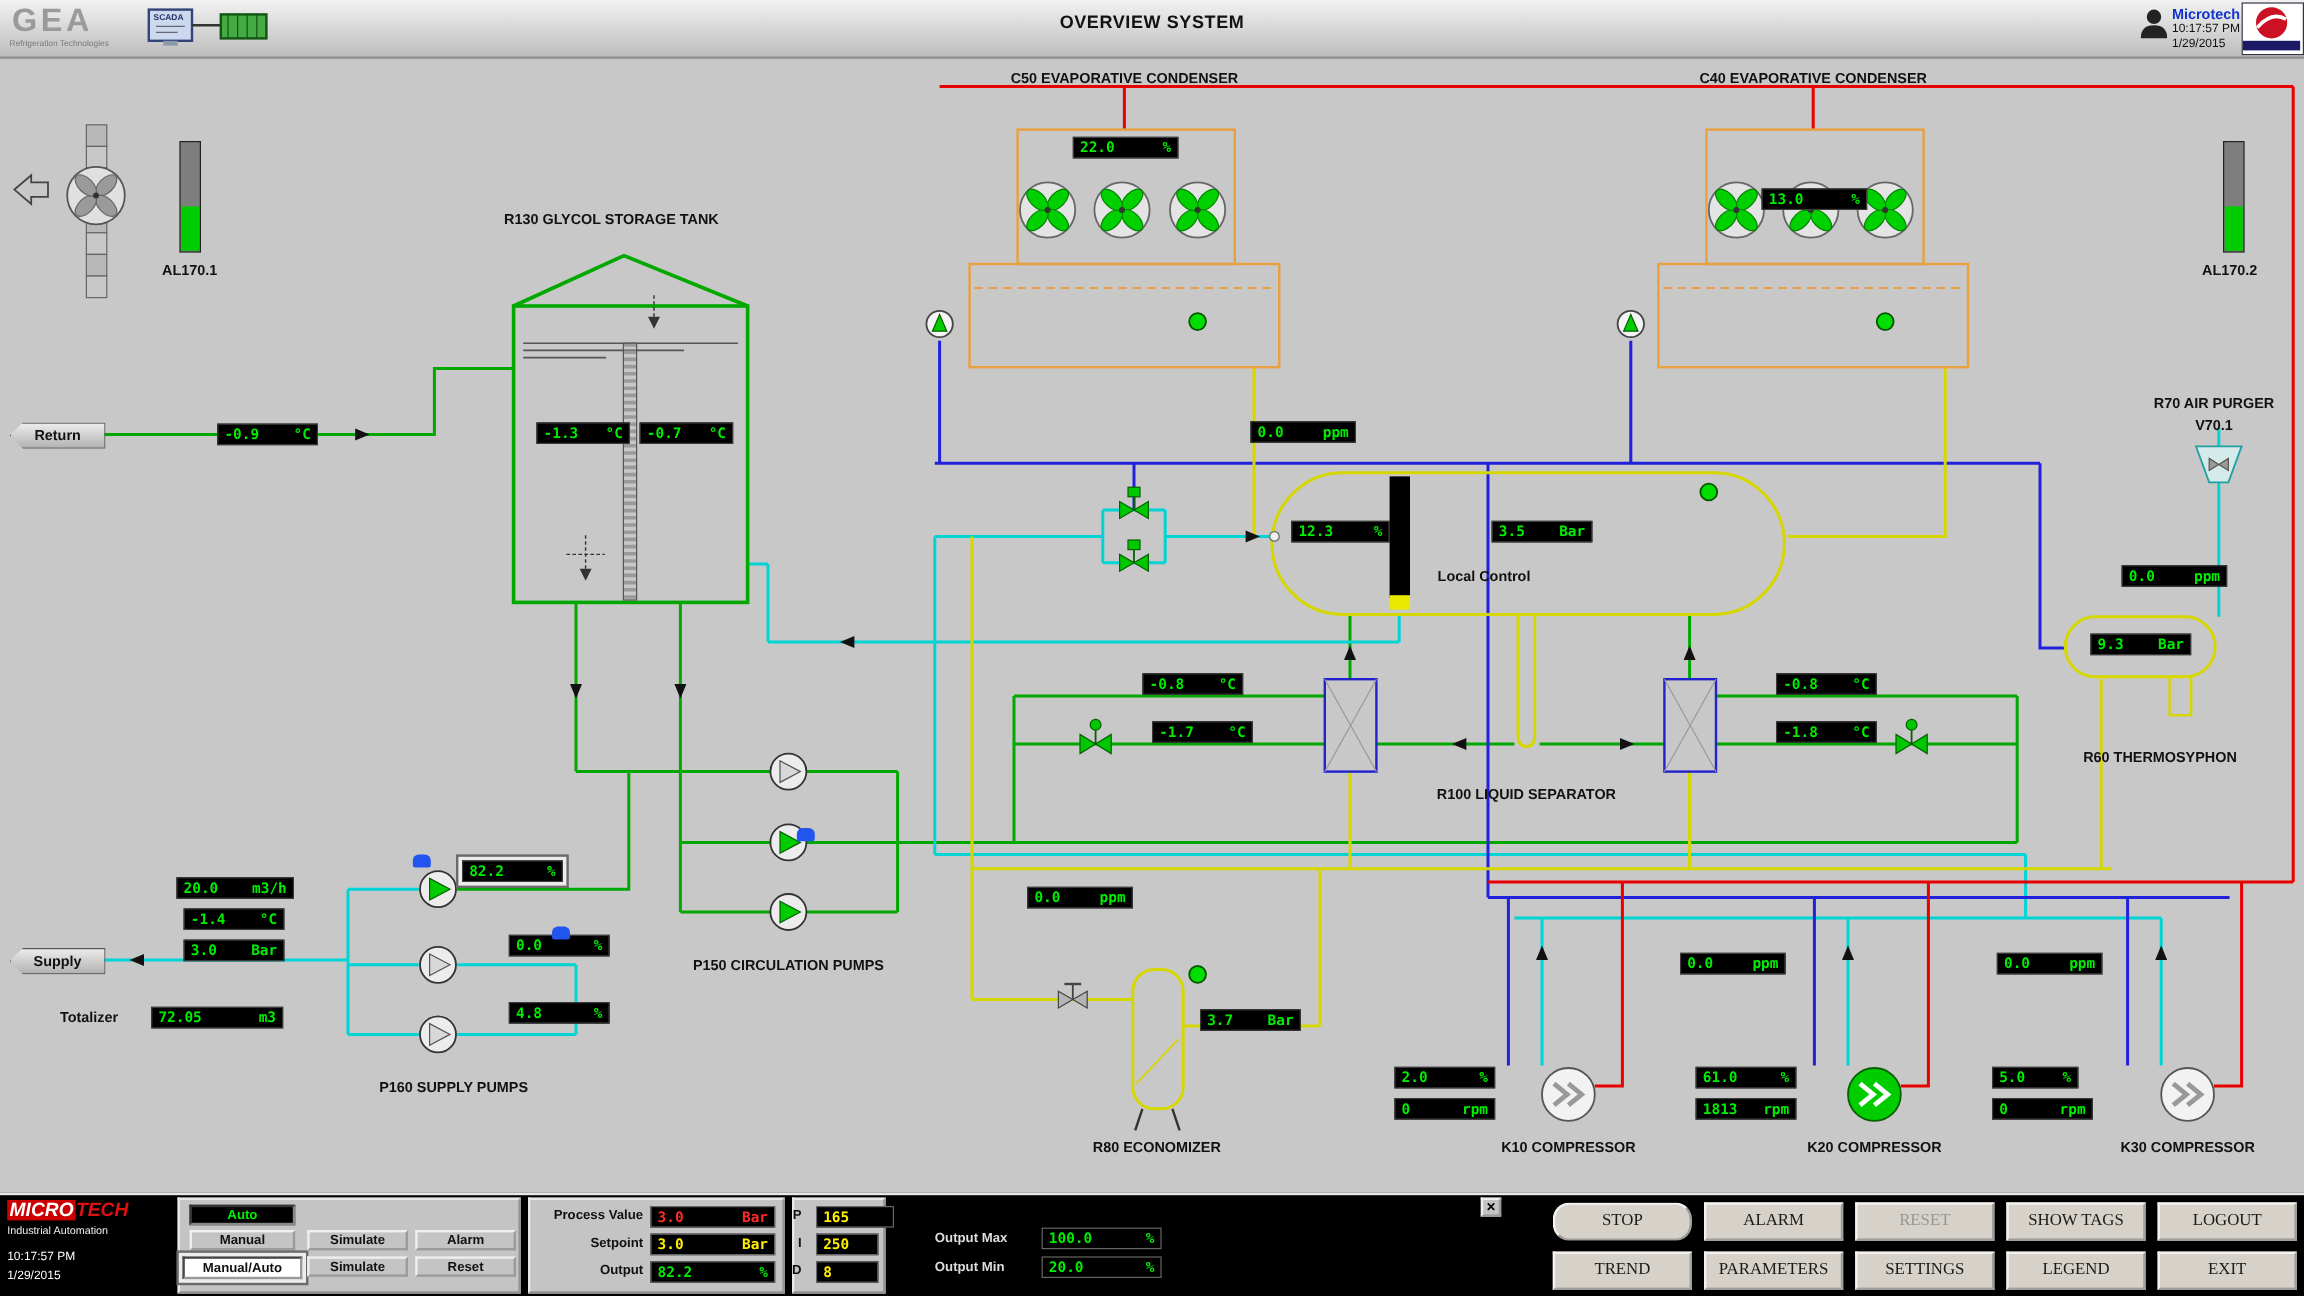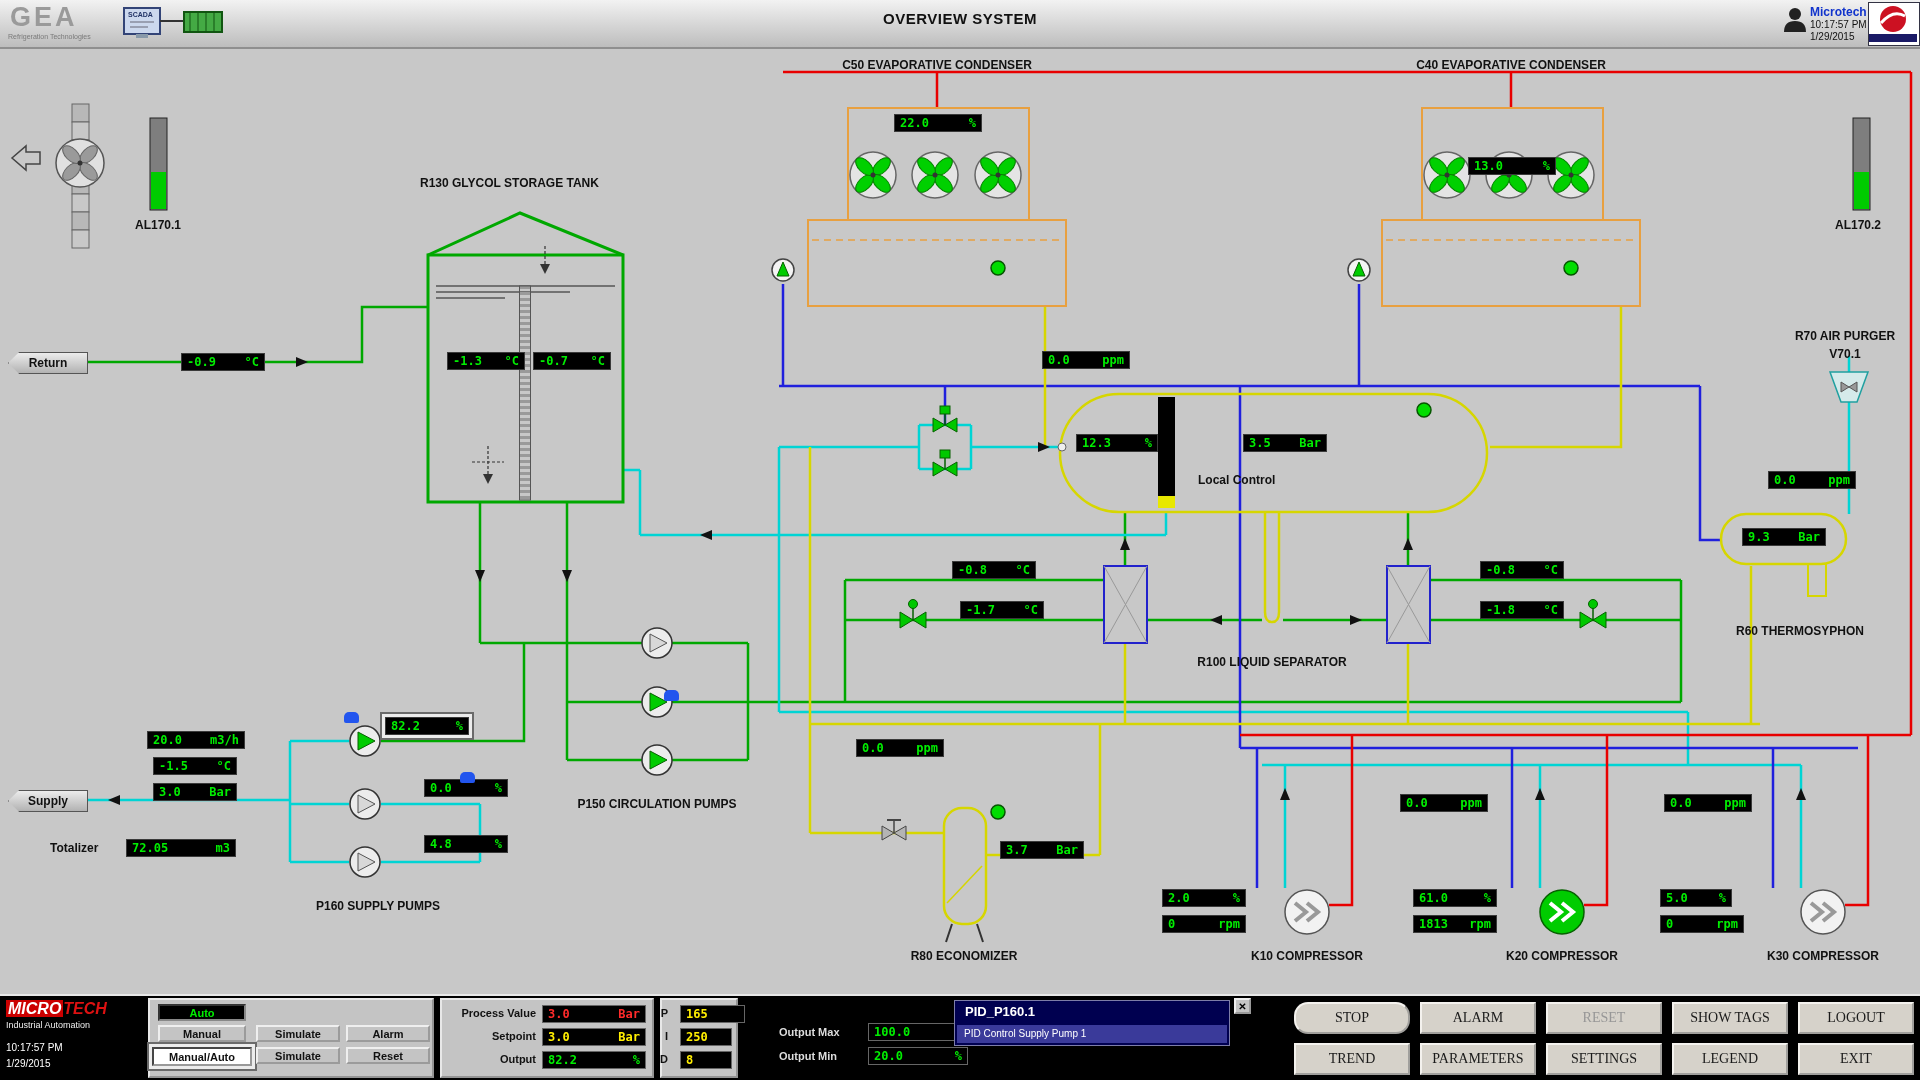--- a/index.html
+++ b/index.html
@@ -367,21 +367,21 @@
     </div>
   <div class="disp" style="left:1480px;top:601px;width:84px;">
       <span>-1.8</span>
       <span class="u">°C</span>
     </div>
   <div class="disp" style="left:147px;top:731px;width:98px;">
       <span>20.0</span>
       <span class="u">m3/h</span>
     </div>
   <div class="disp" style="left:153px;top:757px;width:84px;">
-      <span>-1.5</span>
+      <span>-1.4</span>
       <span class="u">°C</span>
     </div>
   <div class="disp" style="left:153px;top:783px;width:84px;">
       <span>3.0</span>
       <span class="u">Bar</span>
     </div>
   <div class="disp" style="left:126px;top:839px;width:110px;">
       <span>72.05</span>
       <span class="u">m3</span>
     </div>
@@ -493,24 +493,20 @@
     <div class="pbox" style="left:868px;top:27px;width:100px;">
         <span class="grn">100.0</span>
         <span class="grn">%</span>
       </div>
     <div class="limlbl" style="left:779px;top:54px;">Output Min</div>
     <div class="pbox" style="left:868px;top:51px;width:100px;">
         <span class="grn">20.0</span>
         <span class="grn">%</span>
       </div>
 
-    <div class="navy">
-      <div class="t1">PID_P160.1</div>
-      <div class="t2">PID Control Supply Pump 1</div>
-    </div>
     <div class="xbtn">✕</div>
 
     <div class="nbtn" style="left:1294px;top:6px;border-radius:14px;">STOP</div>
     <div class="nbtn" style="left:1420px;top:6px;">ALARM</div>
     <div class="nbtn dis" style="left:1546px;top:6px;">RESET</div>
     <div class="nbtn" style="left:1672px;top:6px;">SHOW TAGS</div>
     <div class="nbtn" style="left:1798px;top:6px;">LOGOUT</div>
     <div class="nbtn" style="left:1294px;top:47px;">TREND</div>
     <div class="nbtn" style="left:1420px;top:47px;">PARAMETERS</div>
     <div class="nbtn" style="left:1546px;top:47px;">SETTINGS</div>

